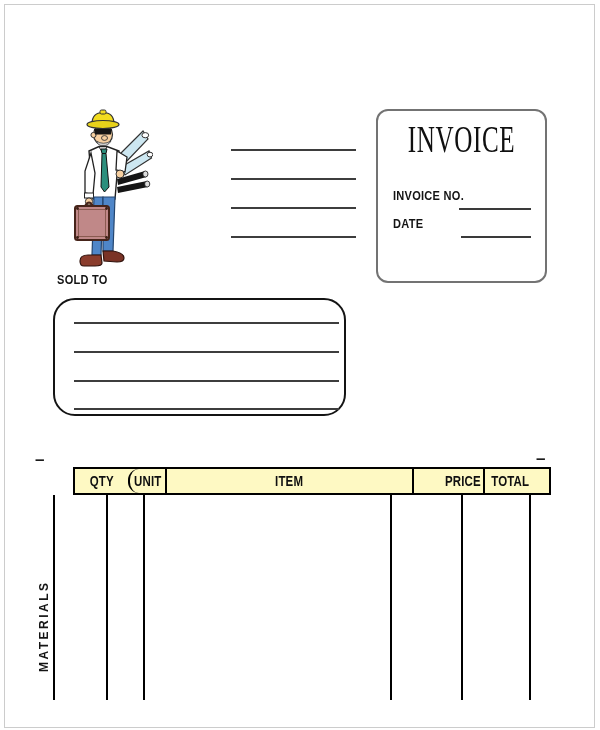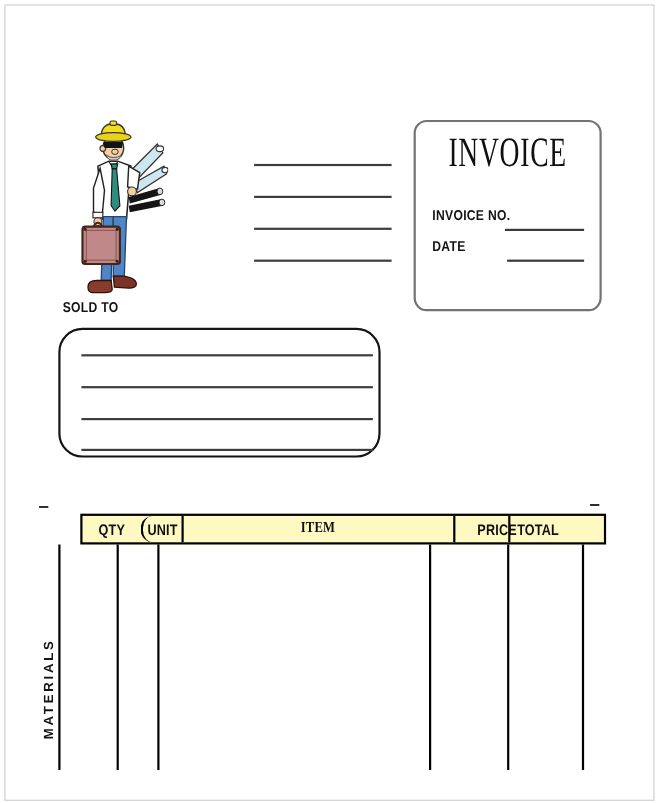--- a/index.html
+++ b/index.html
@@ -49,22 +49,22 @@
     position:absolute;left:53px;top:467px;width:478px;height:28px;
     background:#fef9c3;border:2px solid #000;box-sizing:border-box;
     display:flex;margin-left:20px;
   }
   .th{height:100%;display:flex;align-items:center;justify-content:center;box-sizing:border-box;}
   .th + .th{border-left:2px solid #000;}
   .th span{
     display:inline-block;font-size:14px;font-weight:600;letter-spacing:0.2px;
     transform:scaleX(0.82);color:#101010;white-space:nowrap;
   }
-  .col-qty{width:53px;}.col-unit{width:37px;border-radius:11px;}.col-item{width:247px;font-family:Liberation Serif, serif;}
-  .col-price{width:50px;padding-left:28px;}.col-total{width:52px;}
+  .col-qty{width:53px;}.col-unit{width:37px;border-radius:11px;}.col-item{width:247px;}
+  .col-price{width:71px;padding-left:28px;}.col-total{width:52px;}
   .vline{position:absolute;top:495px;width:2px;height:205px;background:#000;}
   .vl-0{left:53px;}.vl-1{left:106px;}.vl-2{left:143px;}
   .vl-3{left:390px;}.vl-4{left:461px;}.vl-5{left:529px;}
   .materials{
     position:absolute;left:37px;top:672px;transform:rotate(-90deg);
     transform-origin:0 0;white-space:nowrap;font-size:12px;font-weight:700;
     letter-spacing:2.5px;color:#141414;
   }
   .worker{position:absolute;left:73px;top:109px;width:80px;height:163px;}
 </style>

